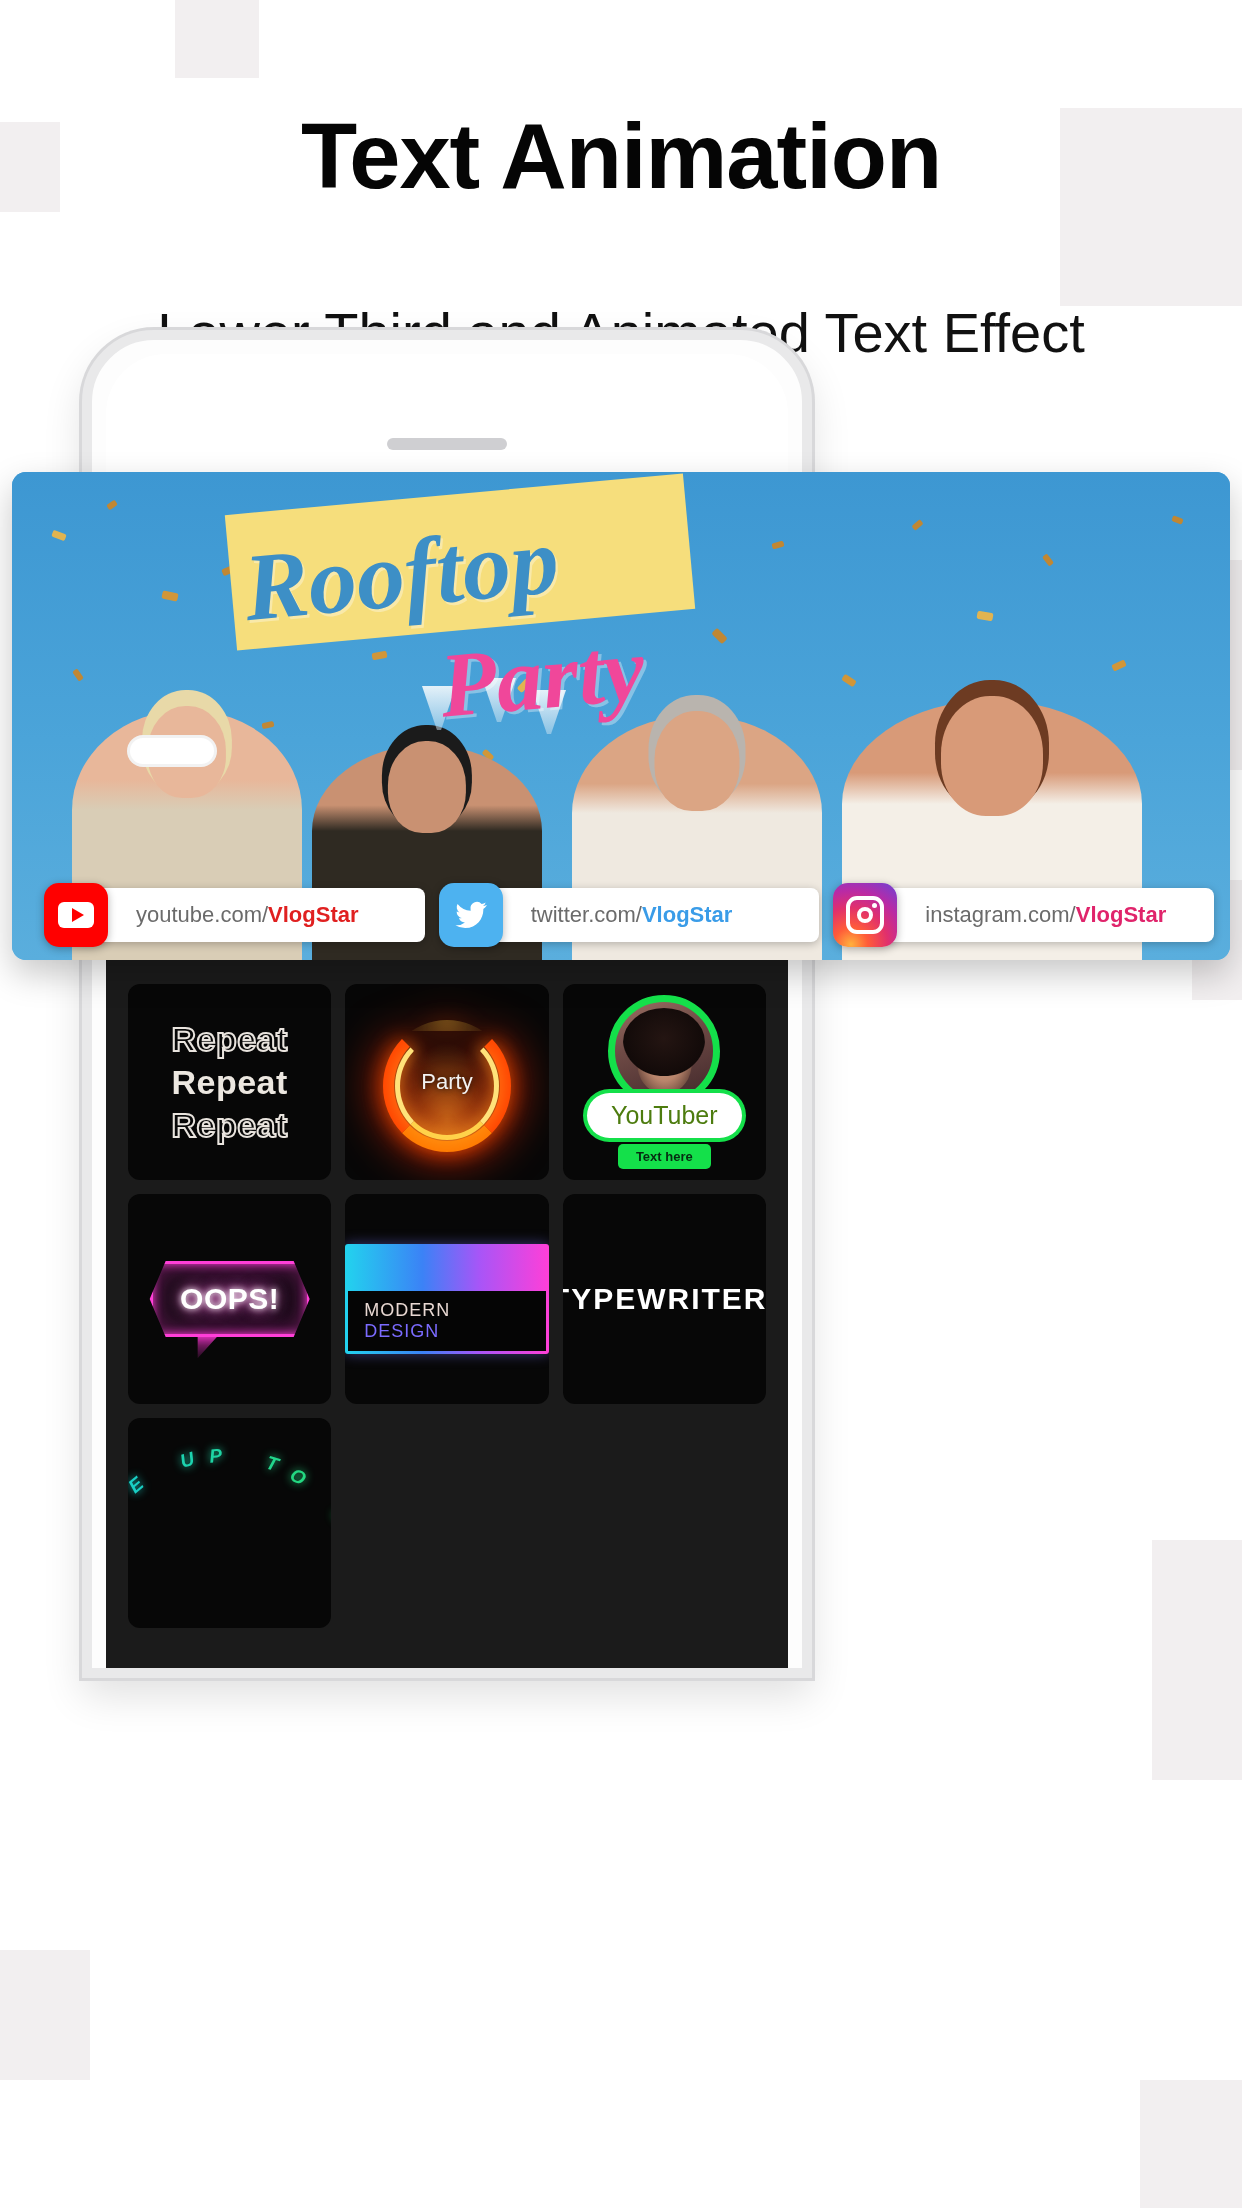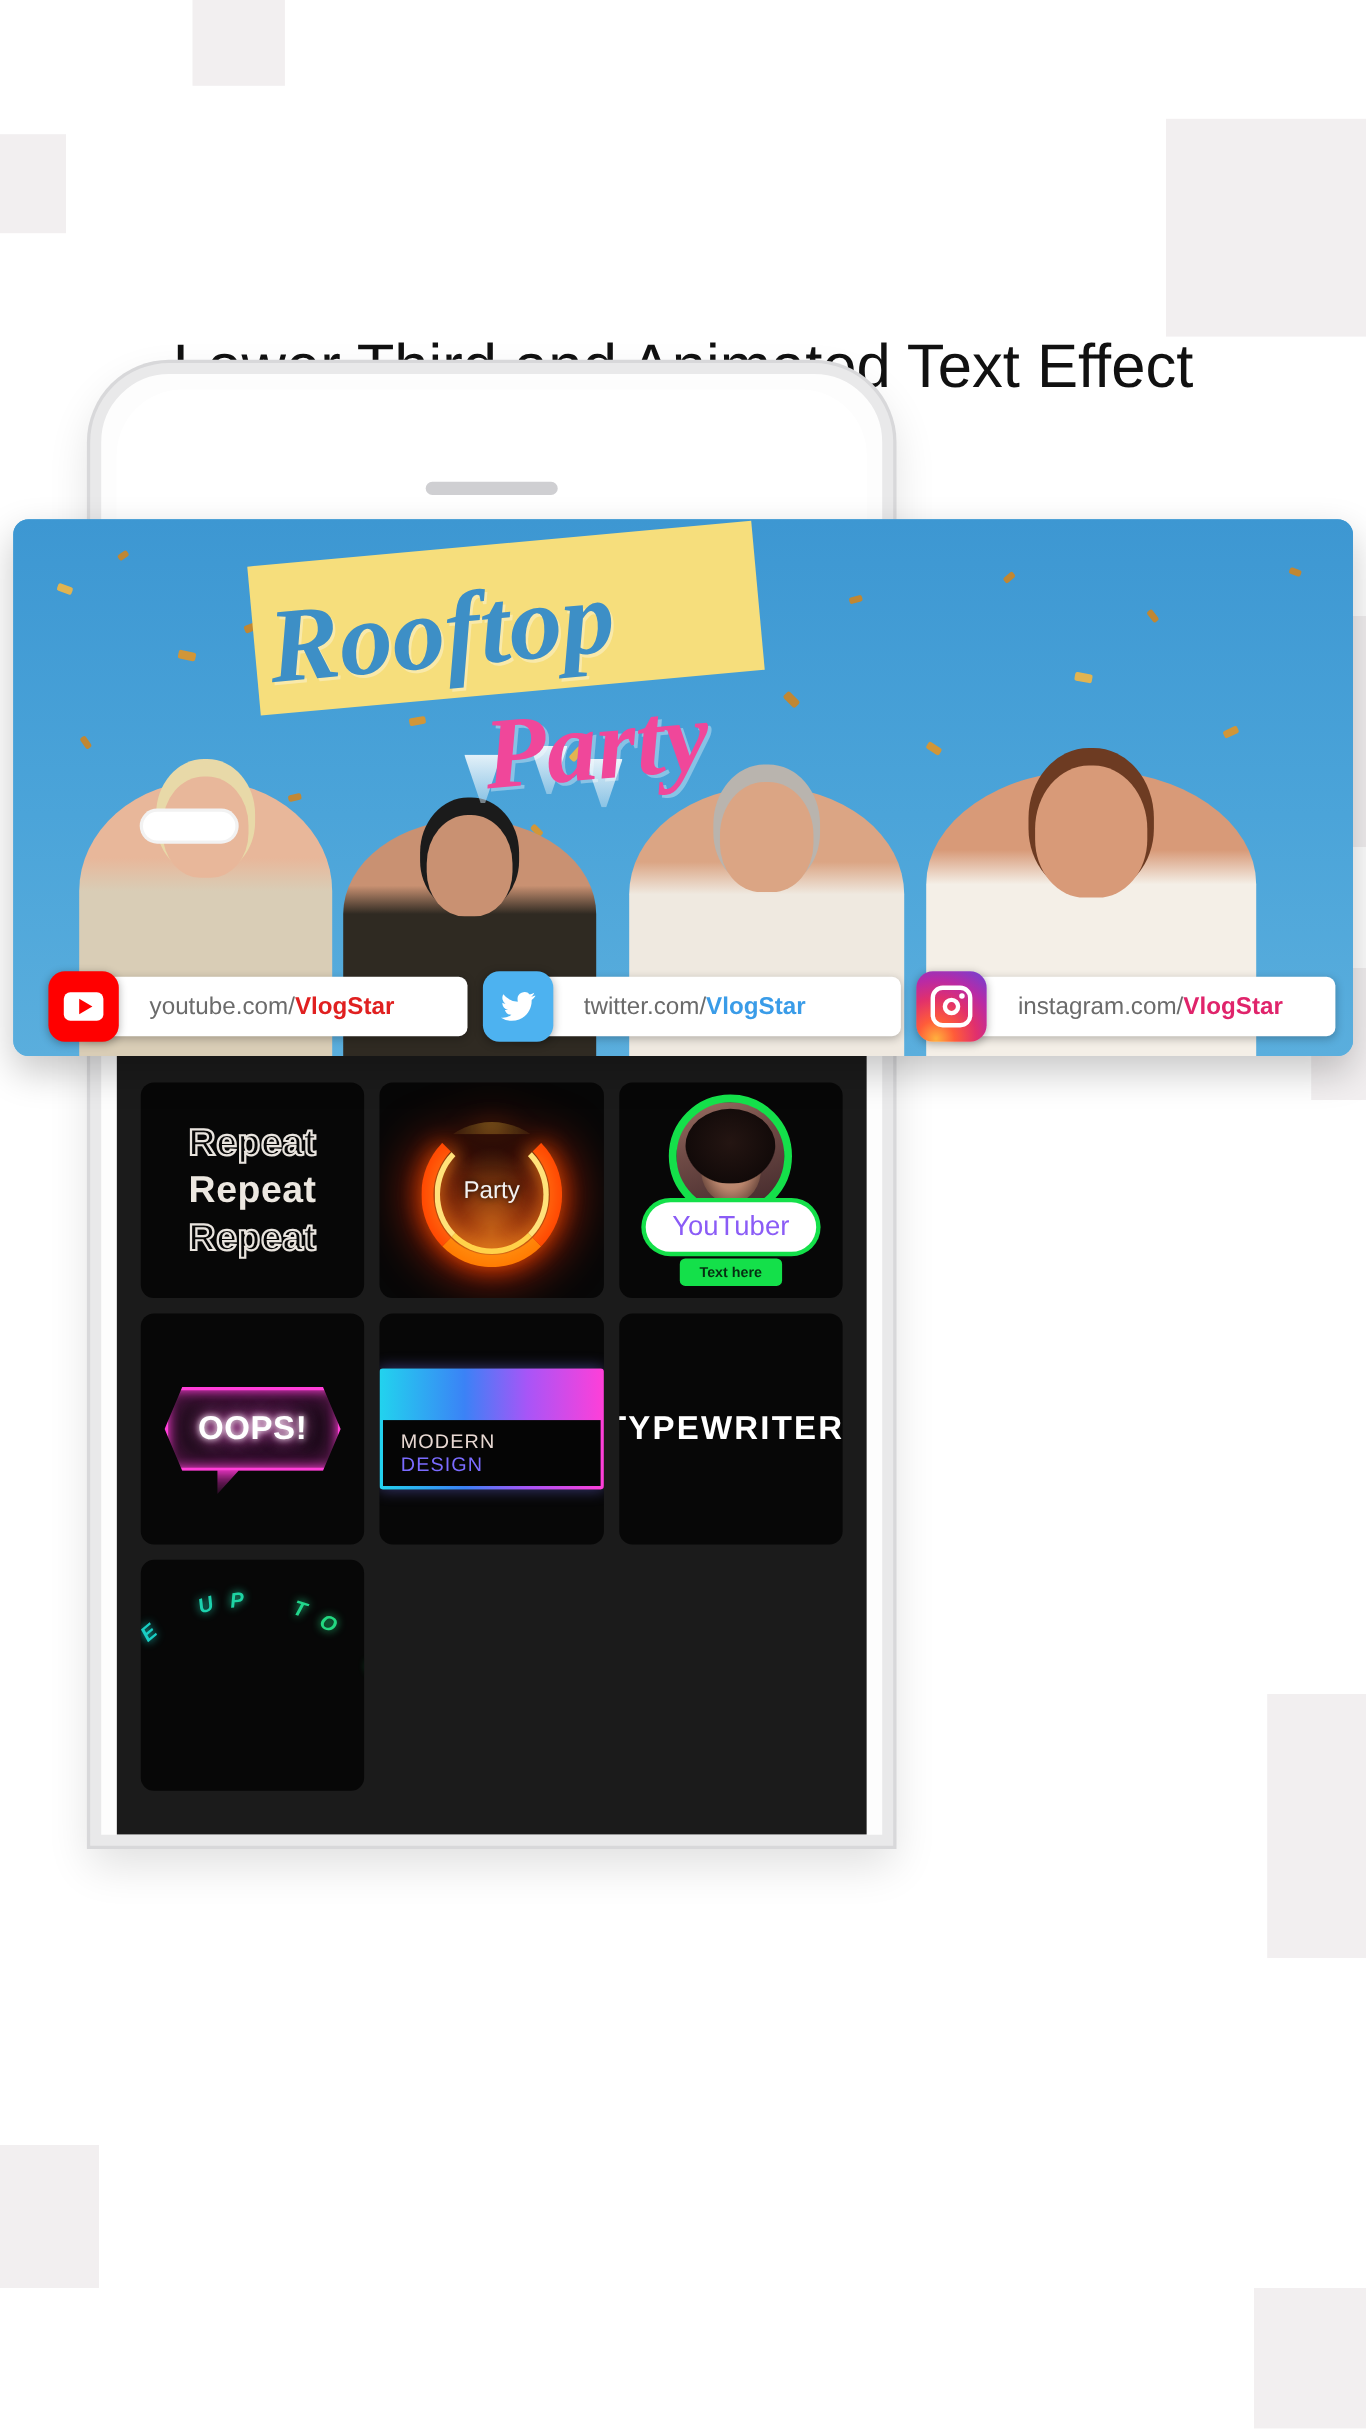--- a/index.html
+++ b/index.html
@@ -128,21 +128,21 @@
     background: radial-gradient(ellipse at 50% 35%, #d8ab92 0%, #b9856c 55%, #3a2220 100%);
   }
   .yt-avatar::before{
     content:""; position:absolute; left:8%; top:6%; width:84%; height:70%;
     border-radius:50% 50% 45% 45%;
     background: radial-gradient(ellipse at 50% 45%, #241512 0%, #120a09 70%, transparent 72%);
     z-index:2;
   }
   .yt-pill {
     min-width: 150px; padding: 8px 24px;
-    background: #ffffff; color: #8b5cf6;
+    background: #ffffff; color: #4d7c0f;
     border-radius: 40px; font-size: 25px; text-align: center;
     box-shadow: 0 0 0 4px #14e04a;
     z-index: 3;
   }
   .yt-badge {
     margin-top: 6px; padding: 5px 18px;
     background: #14e04a; color: #062d12; border-radius: 5px;
     font-size: 13px; font-weight: 700; z-index: 4;
   }
 
@@ -294,20 +294,21 @@
 
   <div class="deco d1"></div>
   <div class="deco d2"></div>
   <div class="deco d3"></div>
   <div class="deco d4"></div>
   <div class="deco d5"></div>
   <div class="deco d6"></div>
   <div class="deco d7"></div>
   <div class="deco d8"></div>
 
+  <div class="headline">Text Animation</div>
   <div class="subhead">Lower Third and Animated Text Effect</div>
 
   <div class="phone">
     <div class="phone-inner">
       <div class="speaker"></div>
       <div class="screen">
 
         <div class="grid">
 
           <div class="tile">

